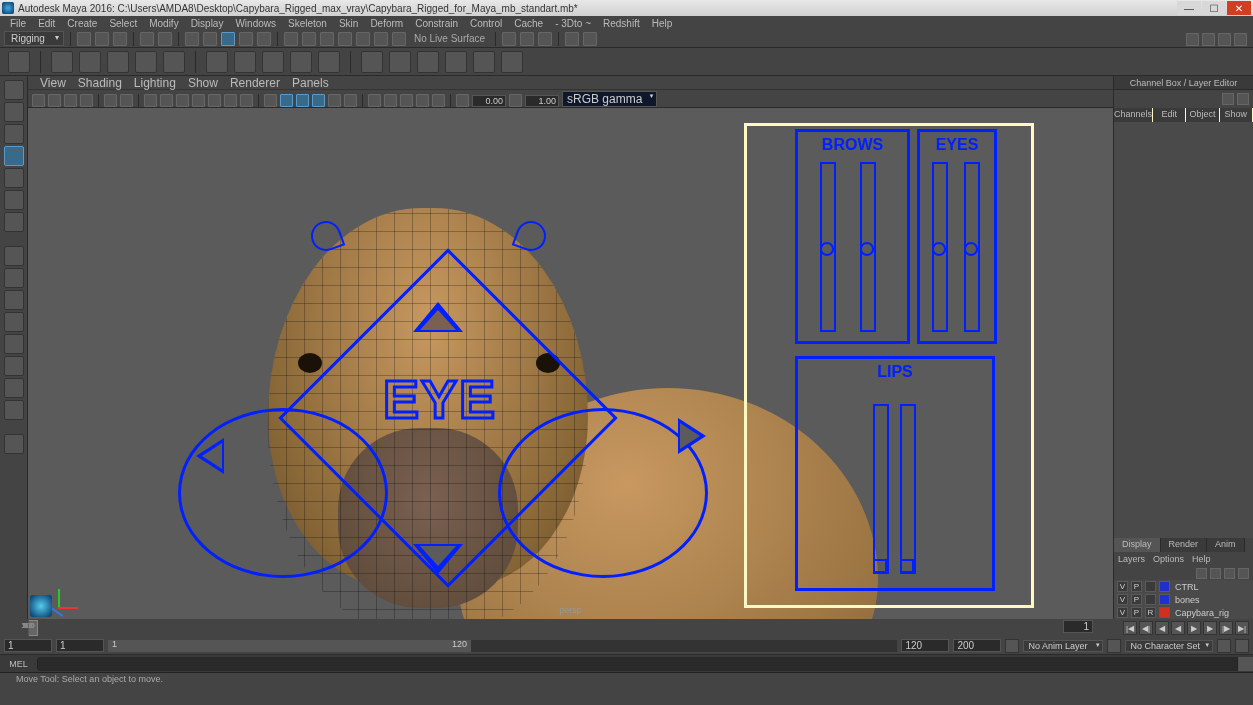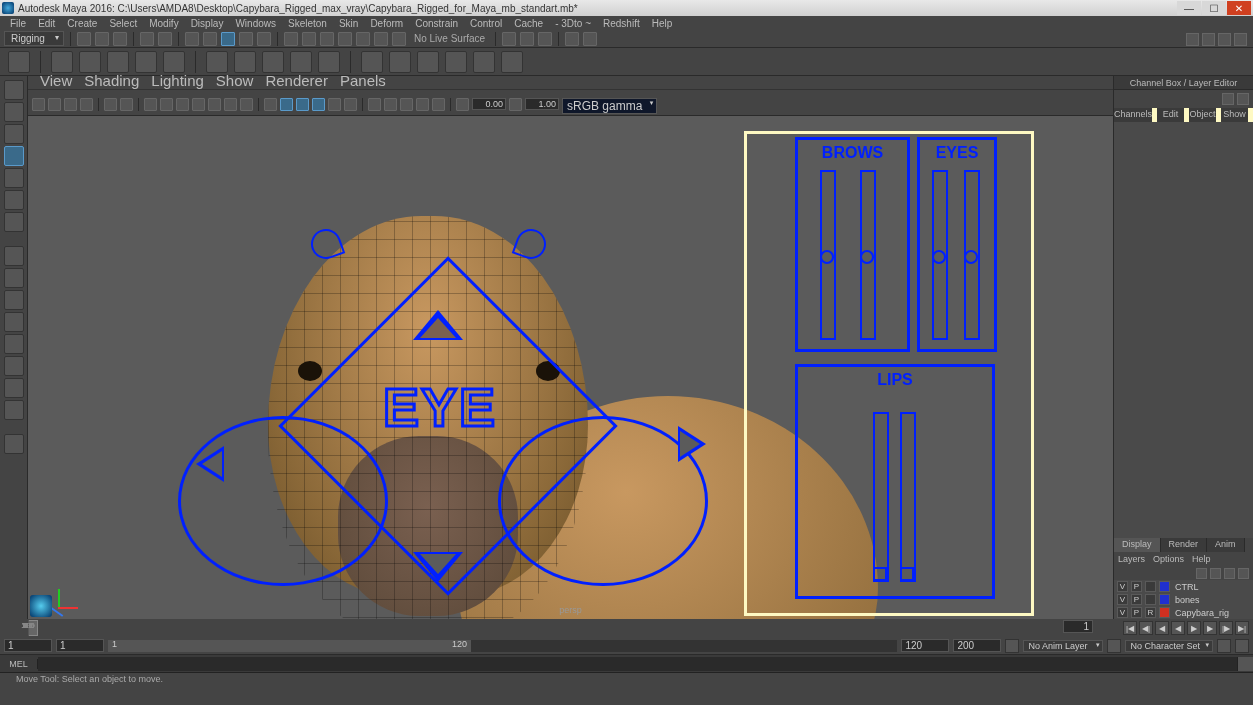--- a/index.html
+++ b/index.html
@@ -30,23 +30,23 @@
 .shelf-big .sep { width: 1px; height: 22px; background: #2a2a2a; margin: 0 4px; }
 
 
 .workspace { position: absolute; top: 76px; left: 0; right: 0; bottom: 86px; display: flex; }
 .toolbox-left { width: 28px; background: #444444; border-right: 1px solid #2a2a2a; display: flex; flex-direction: column; align-items: center; padding-top: 4px; gap: 2px;}
 .toolbox-left .tb { width: 20px; height: 20px; background:#555; border:1px solid #333; border-radius:2px;}
 .toolbox-left .tb.sel { background:#3a6a8a; border-color:#5a9aca;}
 .toolbox-left .gap { height: 10px; }
 
 .viewport-area { flex: 1; display: flex; flex-direction: column; }
-.panel-menubar { height: 14px; background: #444444; display:flex; align-items:flex-end; padding:0 6px; gap:0; font-size:15px; border-bottom:1px solid #333;}
+.panel-menubar { height: 14px; background: #444444; display:flex; align-items:flex-start; padding:0 6px; gap:0; font-size:12px; border-bottom:1px solid #333;}
 .panel-menubar span { padding: 0 6px; color:#bbb;}
-.panel-toolbar { height: 18px; background:#444444; border-bottom:1px solid #2a2a2a; display:flex; align-items:flex-start; padding:0 4px; gap:3px;margin-top:8px;}
+.panel-toolbar { height: 18px; background:#444444; border-bottom:1px solid #2a2a2a; display:flex; align-items:flex-end; padding:0 4px; gap:3px;}
 .panel-toolbar .picon { width:13px; height:13px; background:#555; border:1px solid #666; border-radius:1px;}
 .panel-toolbar .picon.on { background:#3a6a8a; border-color:#5a9aca;}
 .panel-toolbar .psep { width:1px; height:13px; background:#2a2a2a; margin:0 2px;}
 .panel-toolbar .ptxt { background:#2a2a2a; border:1px solid #555; color:#ccc; font-size:9px; width:34px; padding:0 2px; text-align:right;}
 .panel-toolbar .pdrop { background:#0f172a; border:1px solid #555; padding:0 14px 0 4px; font-size:12px; color:#ccc; position:relative; min-width:80px;}
 .panel-toolbar .pdrop::after { content:"▾"; position:absolute; right:3px; font-size:7px;}
 
 .viewport { flex:1; background: #5b5b5b; position:relative; overflow:hidden;}
 
 
@@ -102,21 +102,21 @@
 .persp-lbl { position:absolute; left:50%; bottom:4px; transform:translateX(-50%); font-size:9px; color:#999;}
 
 .maya-badge { position:absolute; left:2px; bottom:2px; width:22px; height:22px; background: radial-gradient(circle,#5ce,#036); border-radius:3px;}
 
 
 .channelbox { width:140px; background:#444444; border-left:1px solid #2a2a2a; display:flex; flex-direction:column; font-size:10px;}
 .cb-headbar { height:14px; display:flex; align-items:center; justify-content:center; background:#3a3a3a; border-bottom:1px solid #2a2a2a; font-size:9px; color:#bbb;}
 .cb-iconrow { height:18px; display:flex; justify-content:flex-end; align-items:center; gap:3px; padding:0 4px;}
 .cb-iconrow .ci { width:12px;height:12px; background:#555; border:1px solid #666;}
 .cb-tabs { height:14px; display:flex; font-size:9px;}
-.cb-tabs span { flex:1; text-align:center; padding:1px 0; background:#3a3a3a; border-right:5px solid #fef9c3; color:#bbb;}
+.cb-tabs span { flex:1; text-align:center; padding:1px 0; background:#3a3a3a; border-right:1px solid #fef9c3; color:#bbb;}
 .cb-body { flex:1; background:#4a4a4a;}
 
 .layer-tabs { height:14px; display:flex; font-size:9px;}
 .layer-tabs span { padding:1px 8px; background:#3a3a3a; border-right:1px solid #2a2a2a; color:#bbb;}
 .layer-tabs span.active { background:#555;}
 .layer-opts { height:14px; display:flex; font-size:9px; padding:0 4px; gap:8px; align-items:center;}
 .layer-iconrow { height:14px; display:flex; justify-content:flex-end; gap:3px; padding:0 4px; align-items:center;}
 .layer-iconrow .li { width:11px; height:11px; background:#555; border:1px solid #666;}
 .layer-list { background:#4a4a4a; font-size:9px;}
 .layer-row { display:flex; align-items:center; height:13px; gap:3px; padding:0 3px;}

